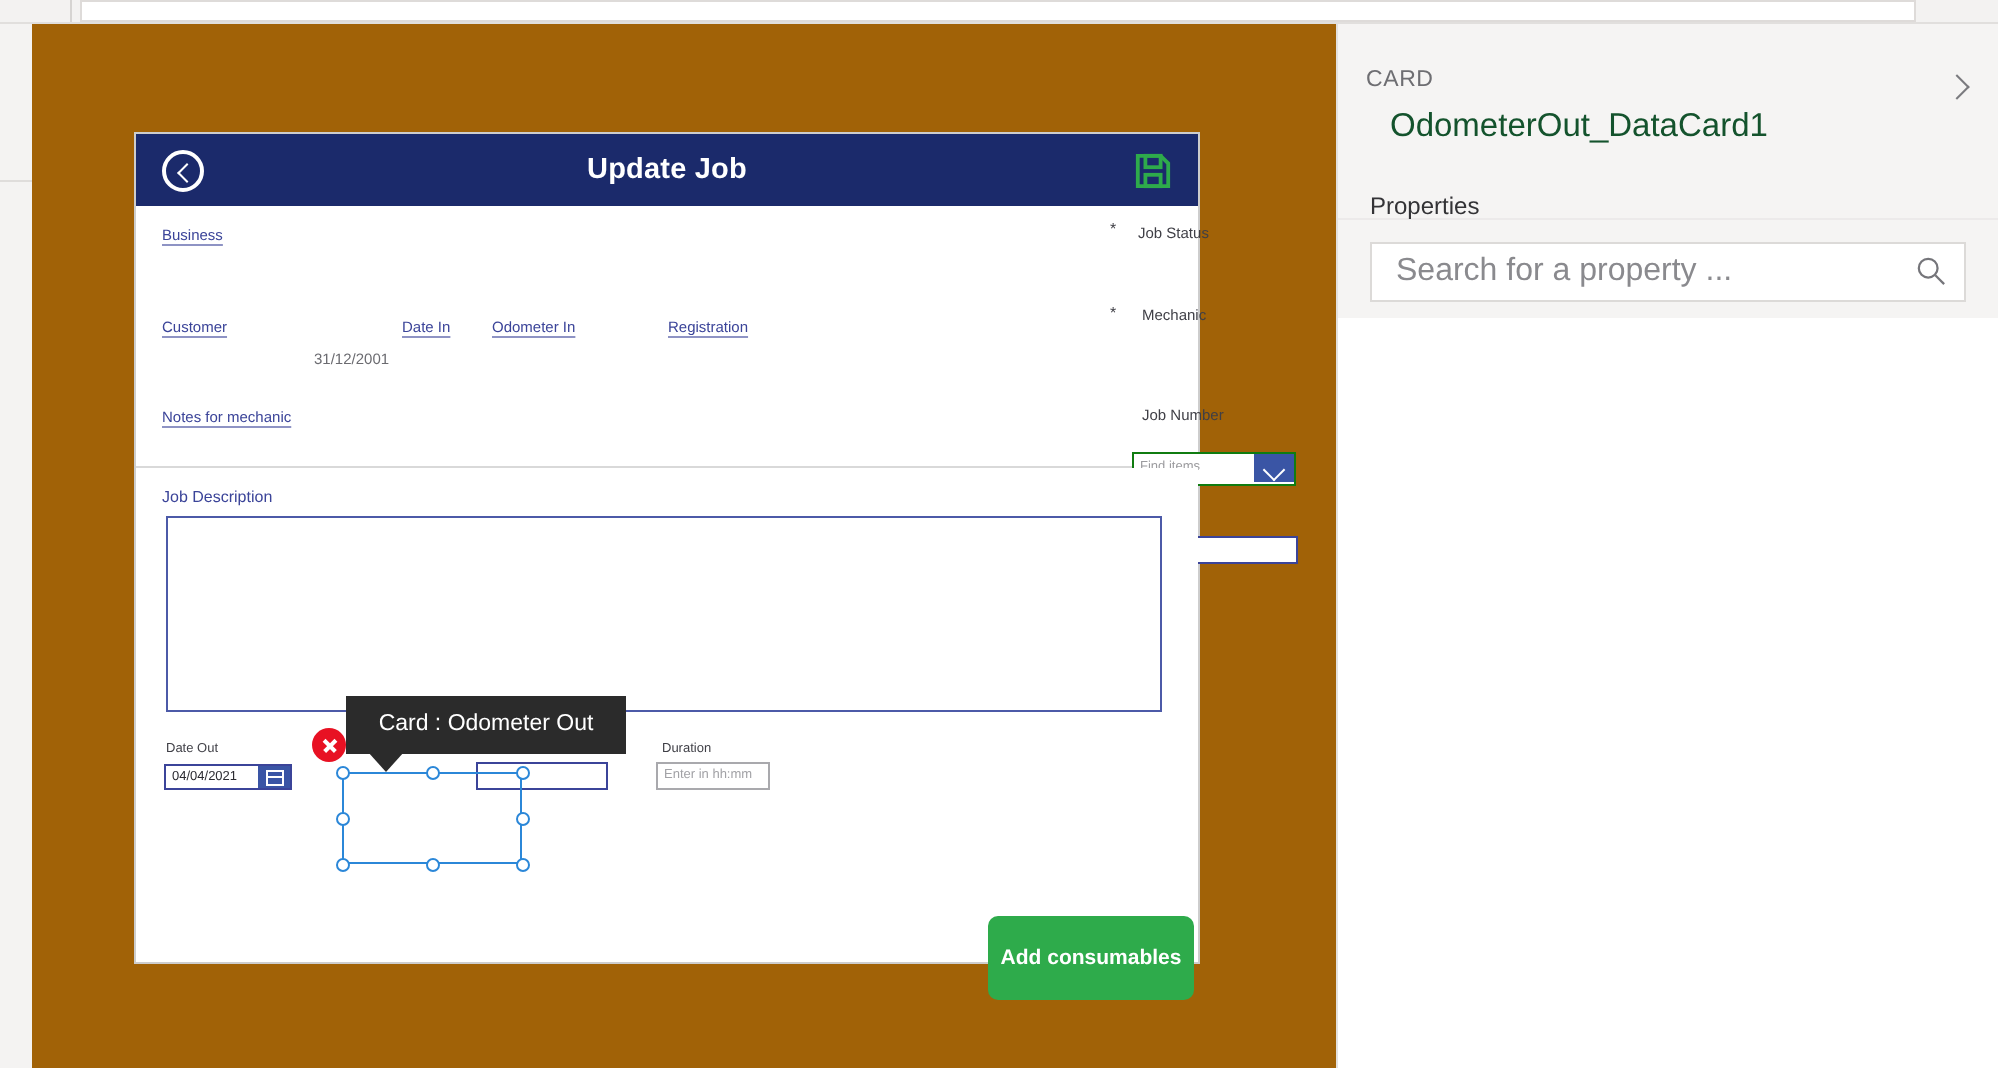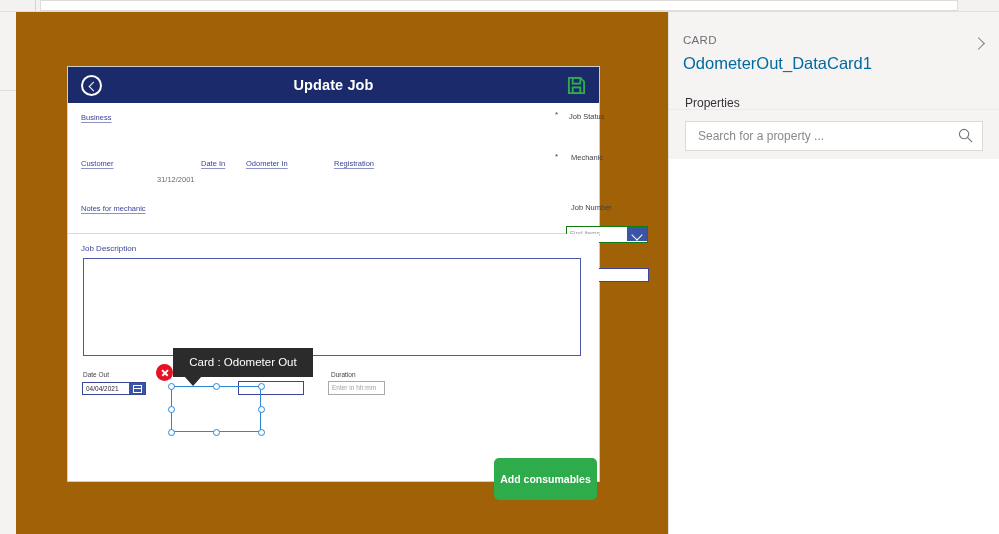--- a/index.html
+++ b/index.html
@@ -80,30 +80,30 @@
   #canvas-error:after{transform:rotate(-45deg);}
 
   
   #tooltip{position:absolute;left:157px;top:336px;width:140px;height:29px;background:#2b2b2b;color:#ffffff;font-size:11.5px;line-height:29px;text-align:center;}
   #tooltip-arrow{position:absolute;left:168px;top:364px;width:0;height:0;border-left:9px solid transparent;border-right:9px solid transparent;border-top:10px solid #2b2b2b;}
 
   
   #panel{position:absolute;left:668px;top:12px;width:331px;height:522px;background:#ffffff;border-left:1px solid #e3e1df;box-sizing:border-box;}
   #panel-top{position:absolute;left:0;top:0;width:330px;height:98px;background:#f5f4f3;border-bottom:1px solid #eceaea;box-sizing:border-box;}
   #panel-kicker{position:absolute;left:14px;top:22px;font-size:11.5px;color:#6e6e72;letter-spacing:.3px;}
-  #panel-title{position:absolute;left:14px;top:42px;font-size:16.5px;color:#0369a1;}
+  #panel-title{position:absolute;left:26px;top:42px;font-size:16.5px;color:#14532d;}
   #panel-collapse{position:absolute;right:14px;top:25px;width:14px;height:14px;}
   #panel-collapse:before{content:"";position:absolute;left:3px;top:2px;width:8px;height:8px;border-right:1.4px solid #7a7a7e;border-top:1.4px solid #7a7a7e;transform:rotate(45deg);}
   .ptab{position:absolute;top:84px;font-size:12px;color:#333336;cursor:pointer;}
   .ptab.active{font-weight:700;color:#201f1e;}
   #tab-underline{position:absolute;top:104px;height:3px;background:#742774;}
 
   #search-wrap{position:absolute;left:0;top:98px;width:330px;height:49px;background:#f5f4f3;}
   #search-box{position:absolute;left:16px;top:11px;width:298px;height:30px;background:#ffffff;border:1px solid #dcdad8;box-sizing:border-box;}
-  #search-input-text{position:absolute;left:12px;top:0;height:28px;line-height:28px;font-size:12px;color:#8a8a8e;}
+  #search-input-text{position:absolute;left:12px;top:0;height:28px;line-height:28px;font-size:16px;color:#8a8a8e;}
   #search-icon{position:absolute;right:9px;top:6px;width:15px;height:15px;}
 
   #panel-scroll{position:absolute;left:0;top:147px;width:330px;height:374px;background:#ffffff;overflow:hidden;}
   #data-heading{position:absolute;left:16px;top:17px;font-size:11px;font-weight:700;color:#201f1e;letter-spacing:.2px;}
 
   .prop-label{position:absolute;left:16px;font-size:11.5px;color:#5e5e62;}
   .prop-input{position:absolute;left:16px;width:298px;height:33px;background:#ffffff;border:1px solid #e2e0de;box-sizing:border-box;}
   .prop-input-text{position:absolute;left:11px;top:0;height:31px;line-height:31px;font-size:14px;color:#1b1b1b;font-family:"DejaVu Sans Mono","Liberation Mono",monospace;white-space:nowrap;}
 
   #req-error{position:absolute;left:17px;top:338px;width:14px;height:14px;border-radius:50%;background:#e81123;}

